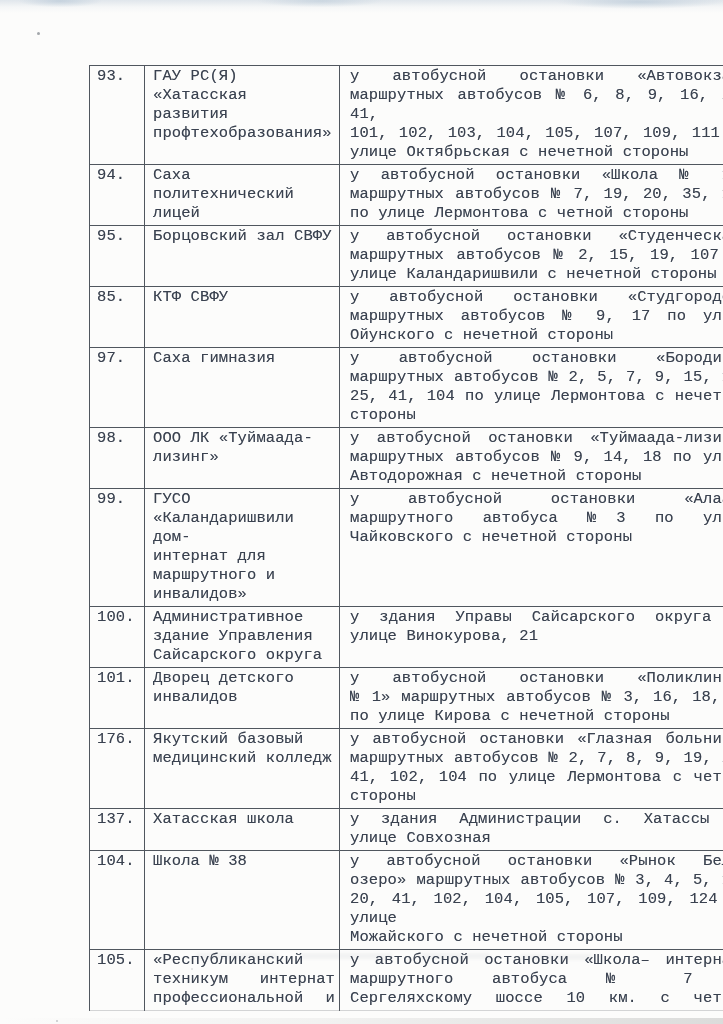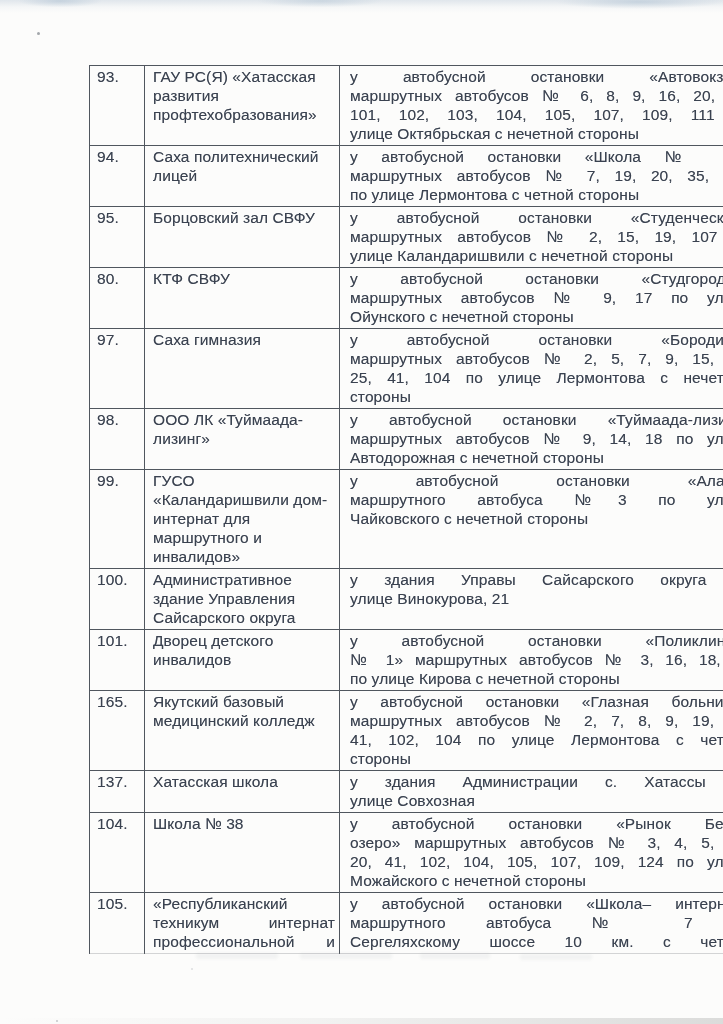--- a/index.html
+++ b/index.html
@@ -2,21 +2,21 @@
 <html style="--page-bg: #fcfcfb; --ink: #3a4250; --table-border: #50565e;"><head>
 <meta charset="utf-8">
 <style>
   html, body { margin: 0; padding: 0; }
   .page {
     position: relative;
     width: 723px;
     height: 1024px;
     overflow: hidden;
     background: var(--page-bg, #fcfcfb);
-    font-family: Liberation Sans, sans-serif;
+    font-family: Liberation Mono, monospace;
     color: var(--ink, #3a4250);
   }
   
   .scan-band-top {
     position: absolute; top: 0; left: 0; right: 0; height: 13px;
     background:
       radial-gradient(60px 9px at 60px 1px,  rgba(173,192,209,.55), rgba(173,192,209,0) 70%),
       radial-gradient(90px 9px at 320px 1px, rgba(173,192,209,.45), rgba(173,192,209,0) 70%),
       radial-gradient(120px 10px at 640px 2px, rgba(173,192,209,.55), rgba(173,192,209,0) 70%),
       linear-gradient(180deg, rgba(196,208,220,.5), rgba(196,208,220,.12) 55%, rgba(196,208,220,0));
@@ -101,21 +101,21 @@
           <td class="name">
             <div class="line">Борцовский зал СВФУ</div>
           </td>
           <td class="desc">
             <div class="line j">у автобусной остановки «Студенческая»</div>
             <div class="line j">маршрутных автобусов № 2, 15, 19, 107 по</div>
             <div class="line">улице Каландаришвили с нечетной стороны</div>
           </td>
         </tr>
         <tr>
-          <td class="num">80.</td>
+          <td class="num">85.</td>
           <td class="name">
             <div class="line">КТФ СВФУ</div>
           </td>
           <td class="desc">
             <div class="line j">у автобусной остановки «Студгородок»</div>
             <div class="line j">маршрутных автобусов № 9, 17 по улице</div>
             <div class="line">Ойунского с нечетной стороны</div>
           </td>
         </tr>
         <tr>
@@ -175,21 +175,21 @@
             <div class="line">Дворец детского</div>
             <div class="line">инвалидов</div>
           </td>
           <td class="desc">
             <div class="line j">у автобусной остановки «Поликлиника</div>
             <div class="line j">№ 1» маршрутных автобусов № 3, 16, 18, 19</div>
             <div class="line">по улице Кирова с нечетной стороны</div>
           </td>
         </tr>
         <tr>
-          <td class="num">165.</td>
+          <td class="num">176.</td>
           <td class="name">
             <div class="line">Якутский базовый</div>
             <div class="line">медицинский колледж</div>
           </td>
           <td class="desc">
             <div class="line j">у автобусной остановки «Глазная больница»</div>
             <div class="line j">маршрутных автобусов № 2, 7, 8, 9, 19, 25,</div>
             <div class="line j">41, 102, 104 по улице Лермонтова с четной</div>
             <div class="line">стороны</div>
           </td>

